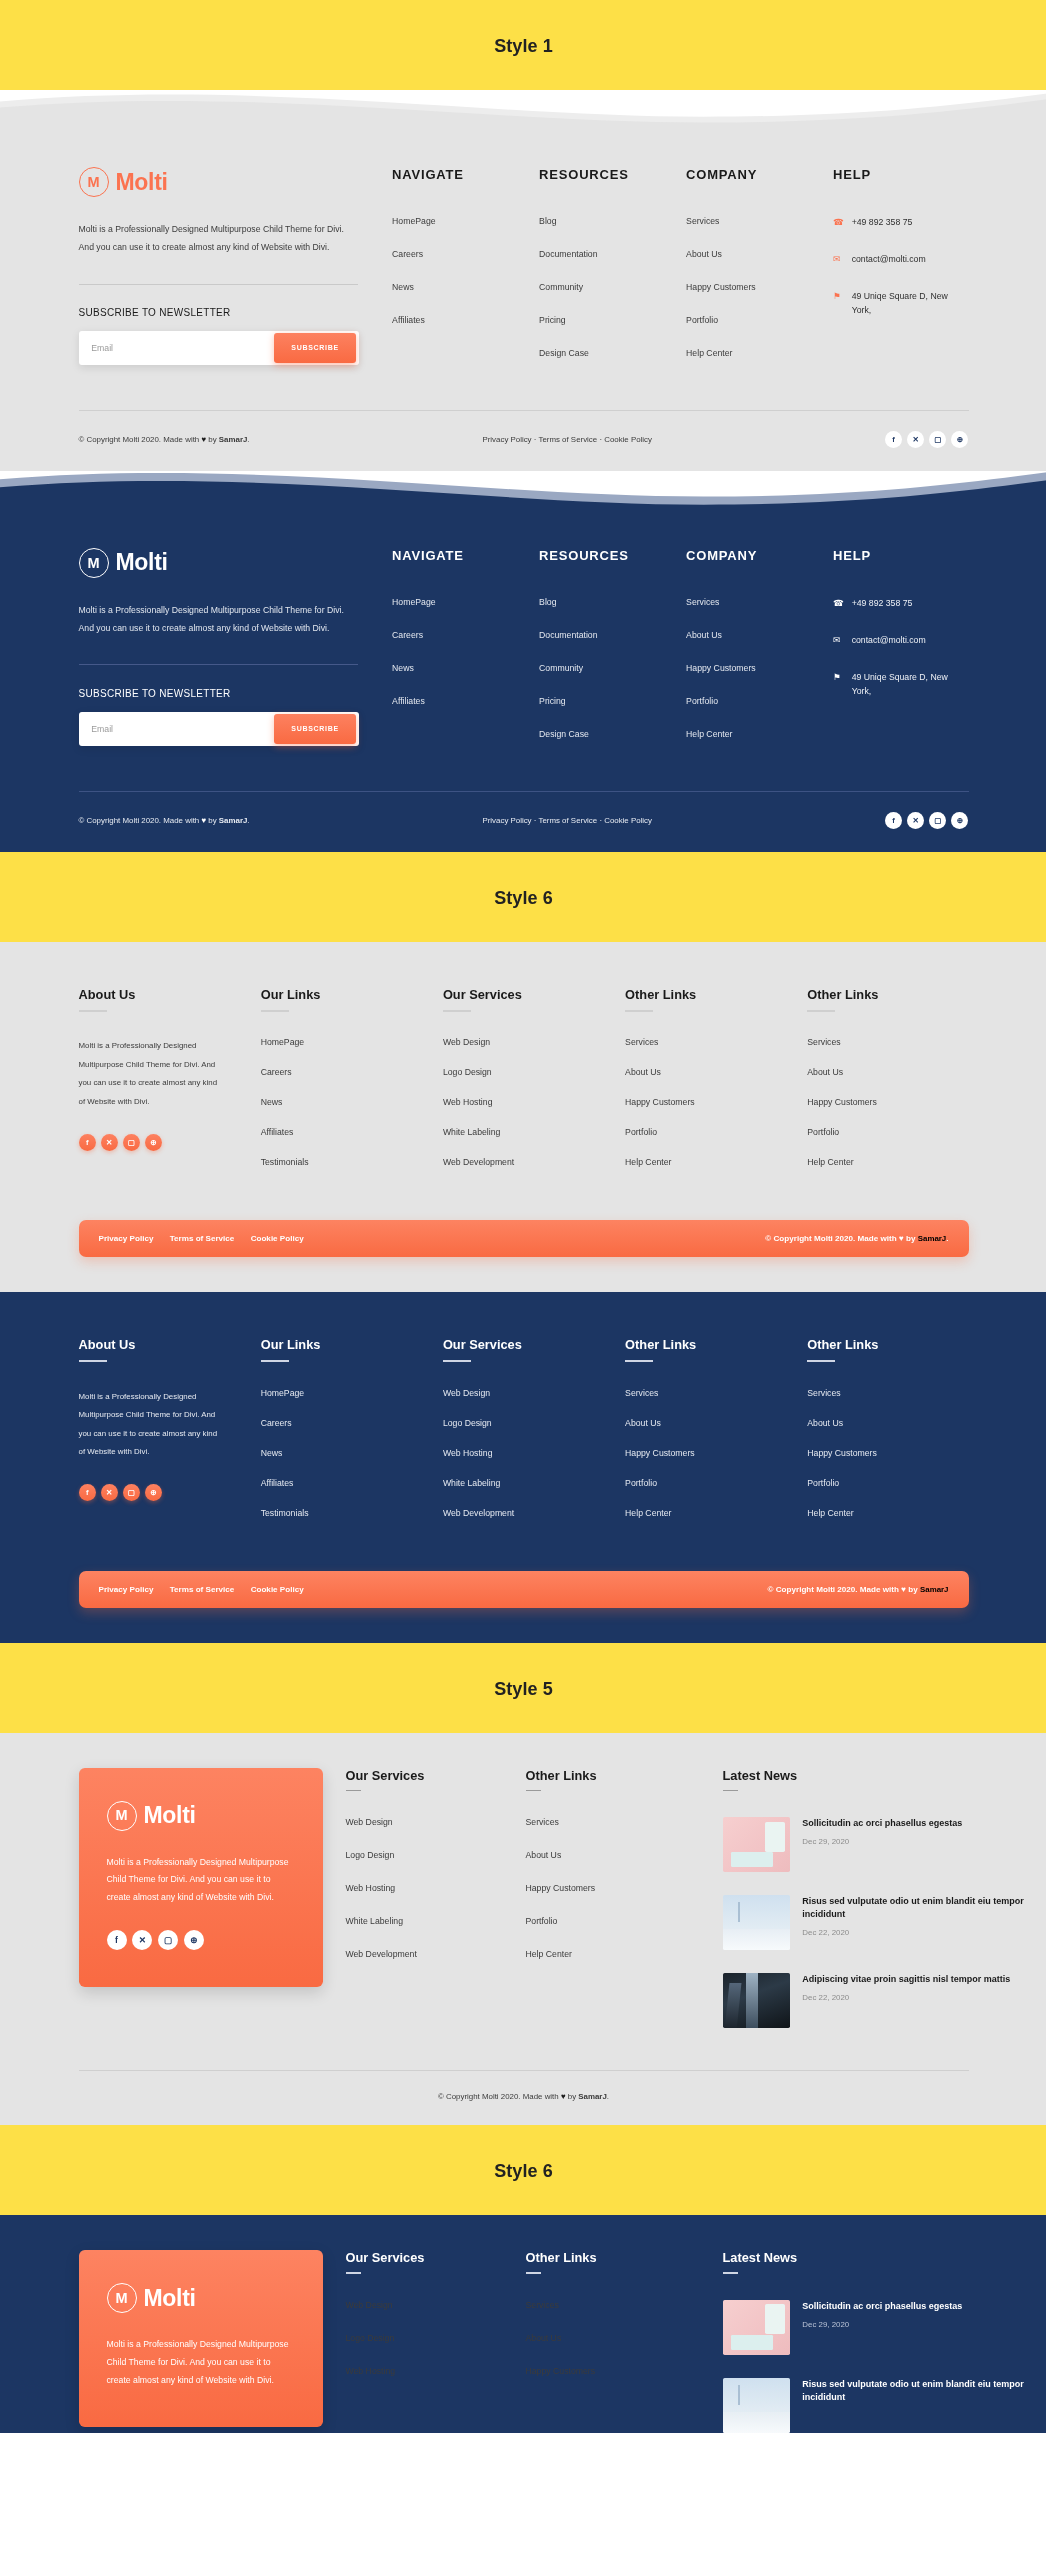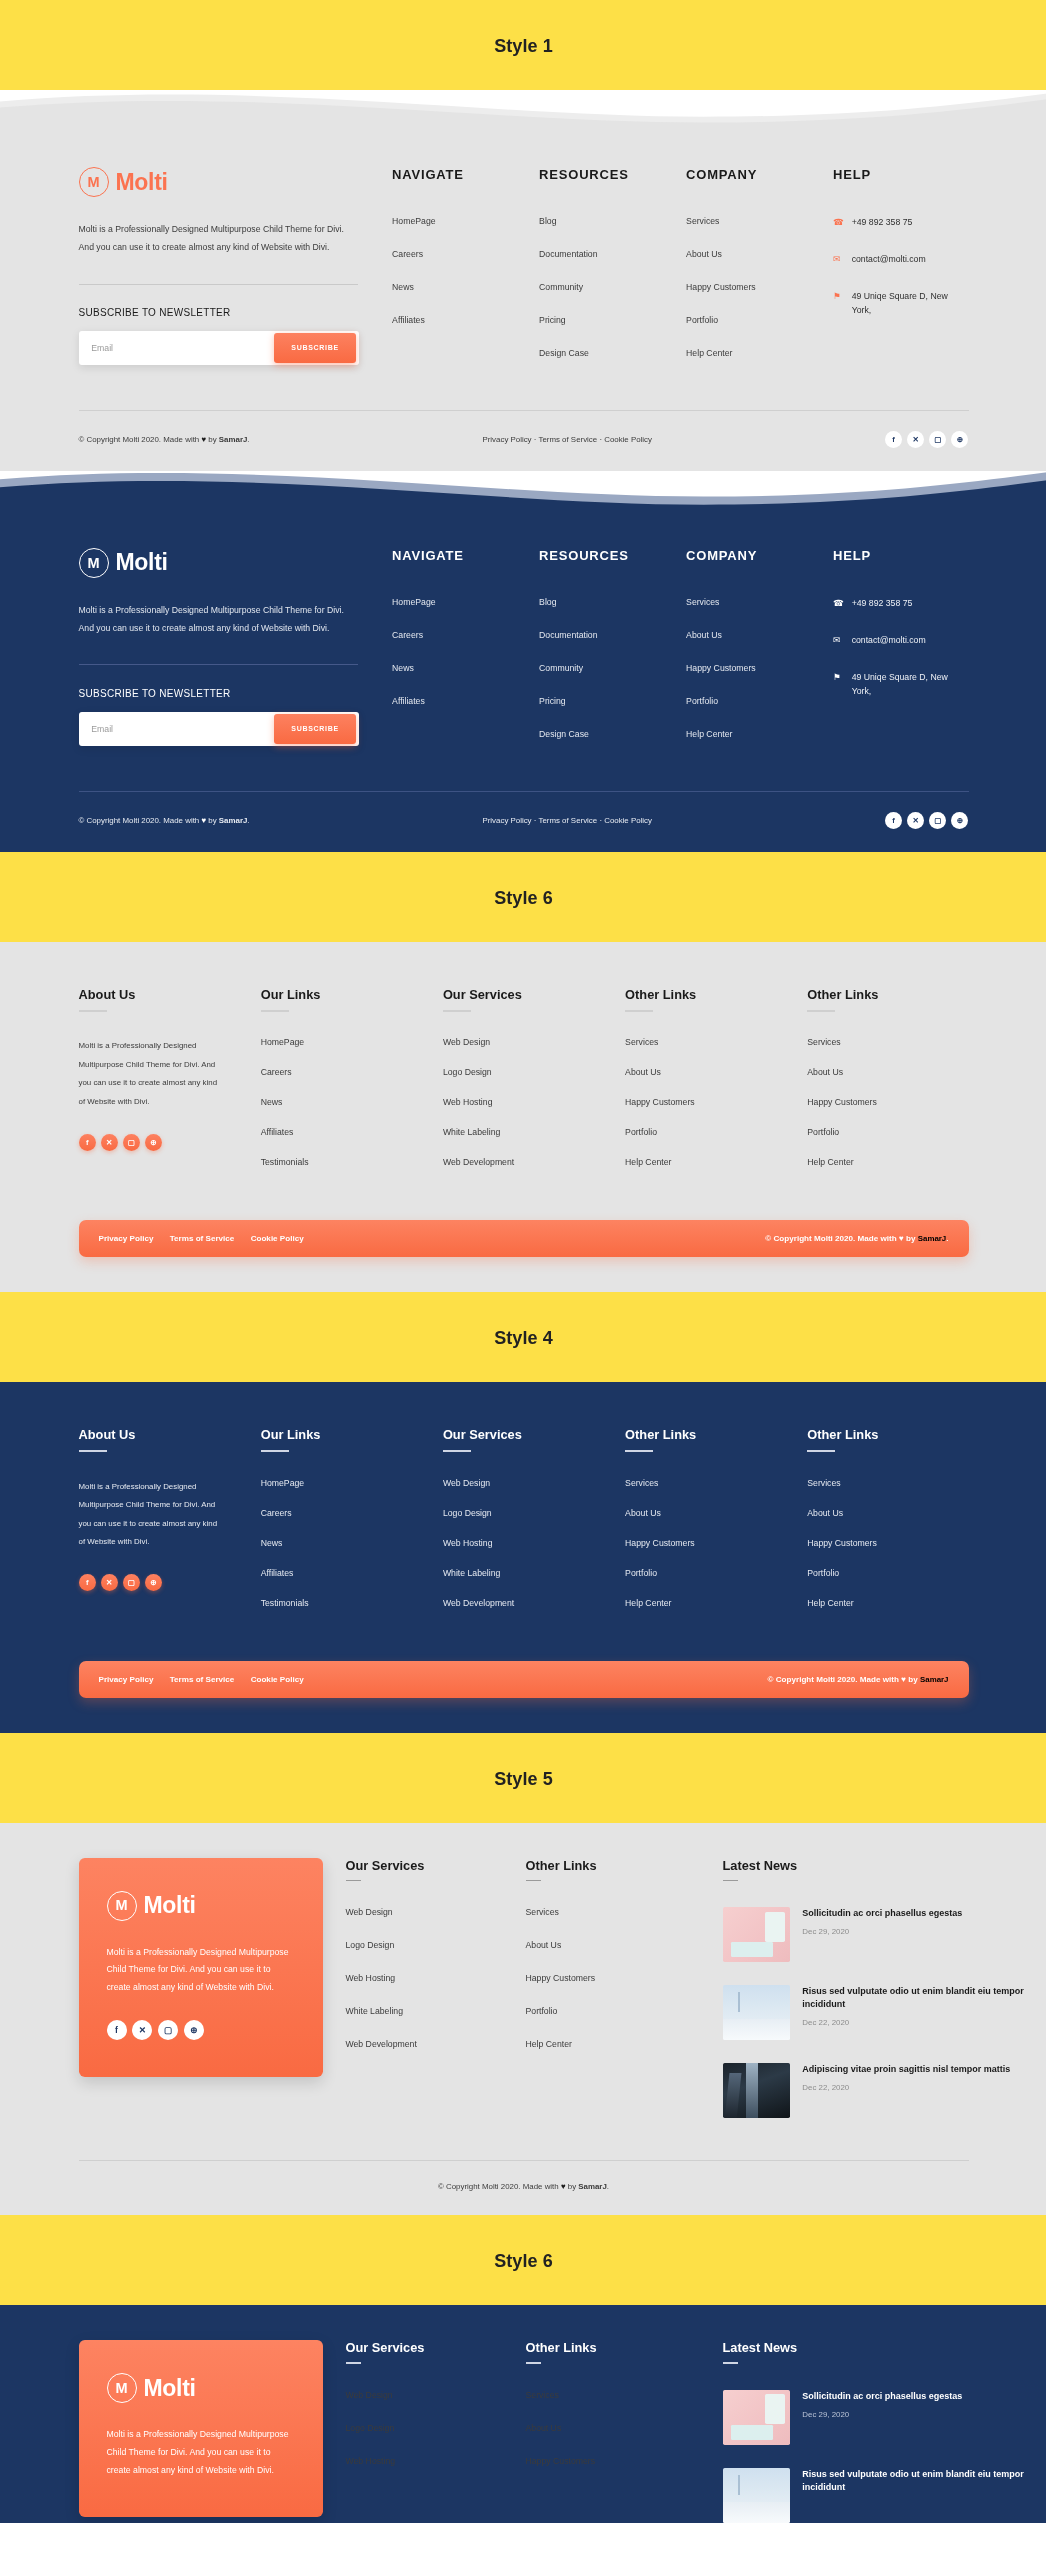--- a/index.html
+++ b/index.html
@@ -461,21 +461,20 @@
           <a href="#">Terms of Service</a>
           <a href="#">Cookie Policy</a>
         </div>
         <div class="ob-right"><span>© Copyright Molti 2020. Made with </span><span>♥</span><span> by </span><b>SamarJ</b><span>.</span></div>
       </div>
     </div>
   </div>
 </div>
 
 <div>
-  <div class="style-label">Style 4</div>
   <div class="s4">
     <div class="wrap">
       <div class="c5">
         <div>
           <h4>About Us</h4>
           <div class="dash"></div>
           <p class="about-p-sm">Molti is a Professionally Designed Multipurpose Child Theme for Divi. And you can use it to create almost any kind of Website with Divi.</p>
           <div class="soc-orange">
             <span class="sc">f</span>
             <span class="sc">✕</span>

